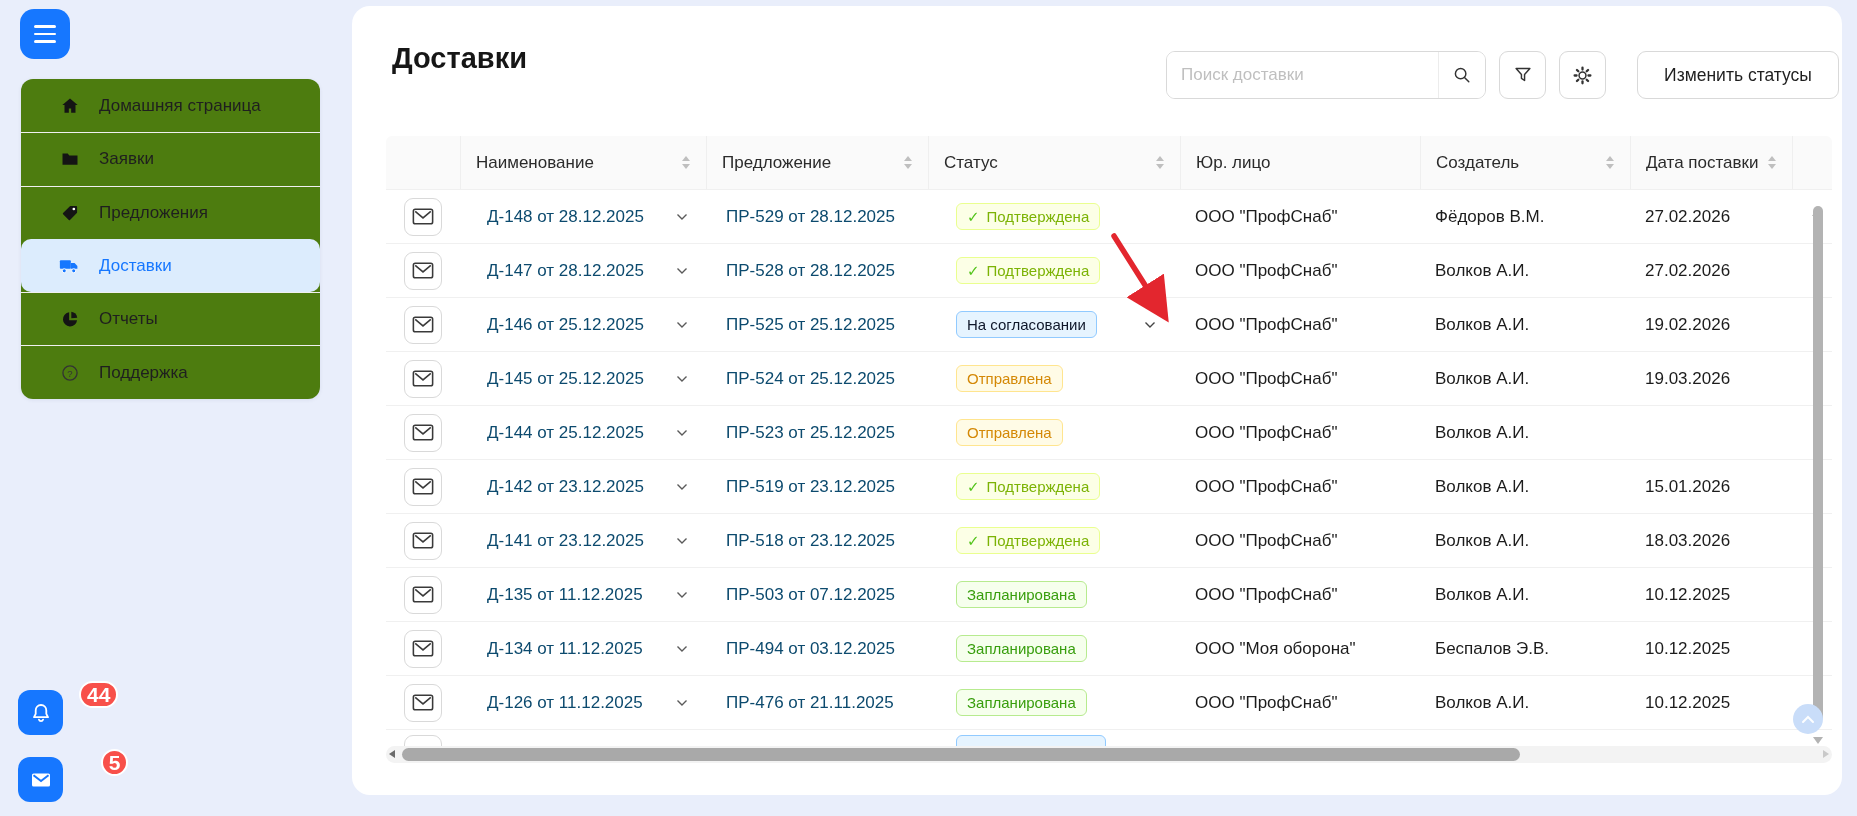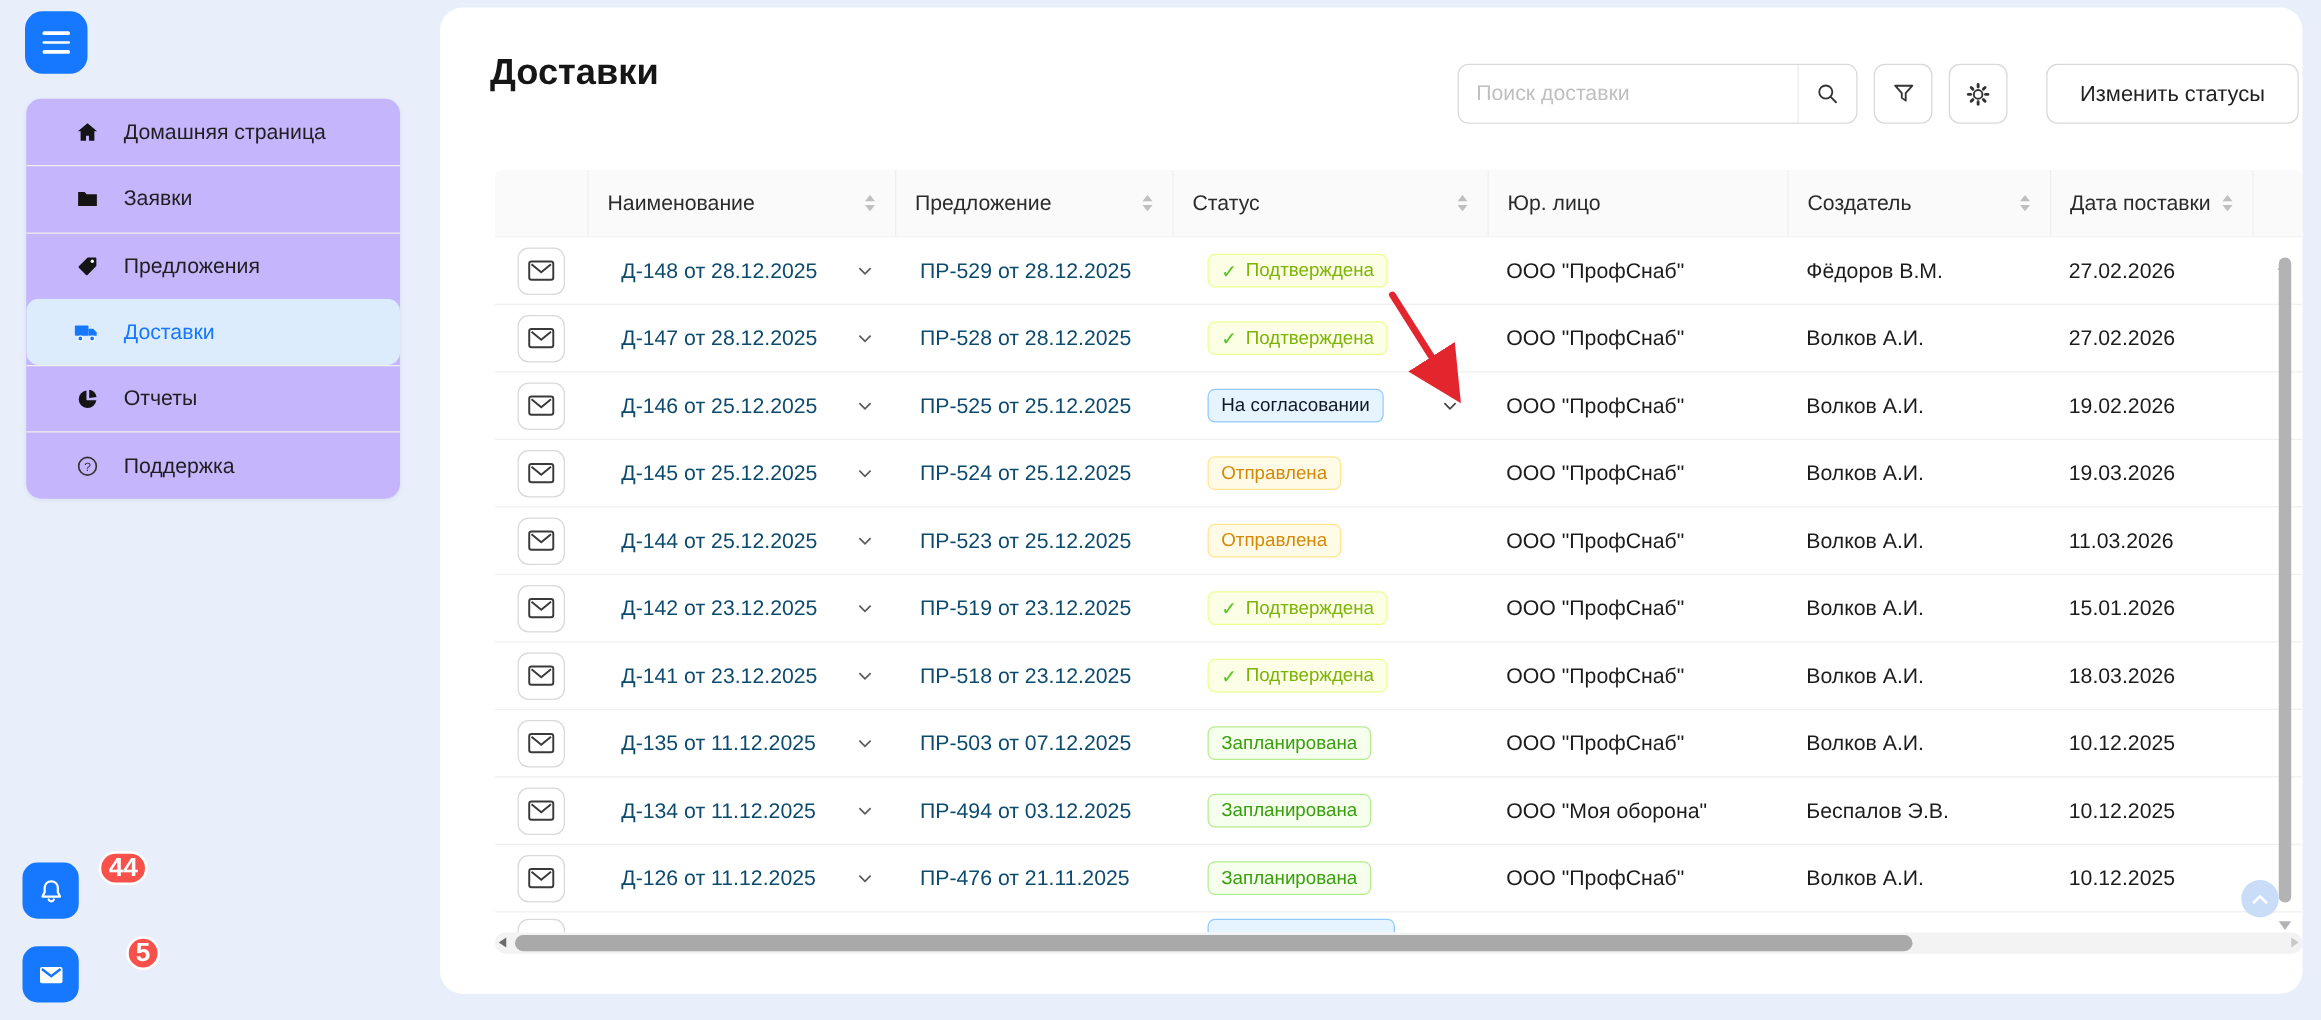--- a/index.html
+++ b/index.html
@@ -7,21 +7,21 @@
     width:1857px;height:816px;position:relative;overflow:hidden;
     background:#e9eefb;
     font-family:"Liberation Sans","DejaVu Sans",sans-serif;
   }
   
   .burger{position:absolute;left:20px;top:9px;width:50px;height:50px;border-radius:14px;
     background:#1677ff;border:none;display:flex;flex-direction:column;justify-content:center;
     align-items:center;gap:5px;cursor:pointer;}
   .burger span{display:block;width:22px;height:2.6px;background:#fff;border-radius:2px;}
 
-  .side-card{position:absolute;left:21px;top:79px;width:299px;background:#c4b5fd;border-radius:12px;
+  .side-card{position:absolute;left:21px;top:79px;width:299px;background:#4d7c0f;border-radius:12px;
     box-shadow:0 1px 4px rgba(15,30,80,.07);overflow:hidden;}
   .menu-item{display:flex;align-items:center;gap:19px;height:53.3px;padding:0 14px 0 38px;
     font-size:17px;color:#1f1f1f;cursor:pointer;border-top:1px solid #f0f0f0;box-sizing:border-box;}
   .menu-item:first-child{border-top:none;}
   .menu-item.active{background:#dcecfd;color:#1677ff;border-radius:10px;border-top-color:transparent;}
   .mi-icon{width:21px;height:21px;display:flex;align-items:center;justify-content:center;flex:0 0 auto;}
 
   .notif-btn{position:absolute;width:45px;height:45px;border-radius:12px;background:#1677ff;border:none;
     display:flex;align-items:center;justify-content:center;cursor:pointer;z-index:2;}
   #bellBtn{left:18px;top:690px;} #mailBtn{left:18px;top:757px;}
@@ -41,21 +41,21 @@
   .search-btn{width:47px;border:none;border-left:1px solid #ececec;background:#fff;display:flex;
     align-items:center;justify-content:center;cursor:pointer;}
   .icon-btn{position:absolute;top:45px;width:47px;height:48px;background:#fff;border:1px solid #d9d9d9;
     border-radius:9px;display:flex;align-items:center;justify-content:center;cursor:pointer;box-sizing:border-box;}
   #filterBtn{left:1147px;} #gearBtn{left:1207px;}
   .change-btn{position:absolute;left:1285px;top:45px;width:202px;height:48px;background:#fff;
     border:1px solid #d9d9d9;border-radius:9px;font-size:17.5px;color:#1f1f1f;cursor:pointer;box-sizing:border-box;
     font-family:inherit;}
 
   
-  .table{position:absolute;left:44px;top:130px;width:1446px;}
+  .table{position:absolute;left:34px;top:130px;width:1446px;}
   .gridcols{display:grid;grid-template-columns:74px 246px 222px 252px 240px 210px 162px 40px;}
   .t-head{height:54px;background:#fafafa;border-radius:6px 6px 0 0;border-bottom:1px solid #f0f0f0;box-sizing:border-box;}
   .th{display:flex;align-items:center;padding:0 10px 0 15px;font-size:17px;color:#2b2b2b;
     border-left:1px solid #efefef;box-sizing:border-box;min-width:0;}
   .th:first-child{border-left:none;}
   .caret{margin-left:auto;display:flex;flex-direction:column;gap:2.5px;padding-right:6px;cursor:pointer;}
   .caret i{display:block;width:0;height:0;border-left:4.5px solid transparent;border-right:4.5px solid transparent;}
   .caret .up{border-bottom:5.5px solid #bfbfbf;}
   .caret .down{border-top:5.5px solid #bfbfbf;}
 
@@ -411,21 +411,20 @@
       <a class="cell-link">ПР-523 от 25.12.2025</a>
     </div>
     <div class="td td-status">
       <span class="badge" style="background: rgb(255, 251, 230); border-color: rgb(255, 229, 143); color: rgb(212, 136, 6);">
               <span>Отправлена</span>
             </span>
 
     </div>
     <div class="td td-company">ООО "ПрофСнаб"</div>
     <div class="td td-creator">Волков А.И.</div>
-    <div class="td td-date">11.03.2026</div>
     <div class="td"></div>
   </div>
         <div class="t-row gridcols">
     <div class="td td-env">
       <button class="env-btn">
         <svg width="22" height="19" viewBox="0 0 24 20">
                 <rect x="1.5" y="2" width="21" height="16" rx="2" fill="none" stroke="#3a3a3a" stroke-width="1.7"></rect>
                 <path d="M3.5 4.5 12 11.5 20.5 4.5" fill="none" stroke="#3a3a3a" stroke-width="1.7"></path>
               </svg>
       </button>

